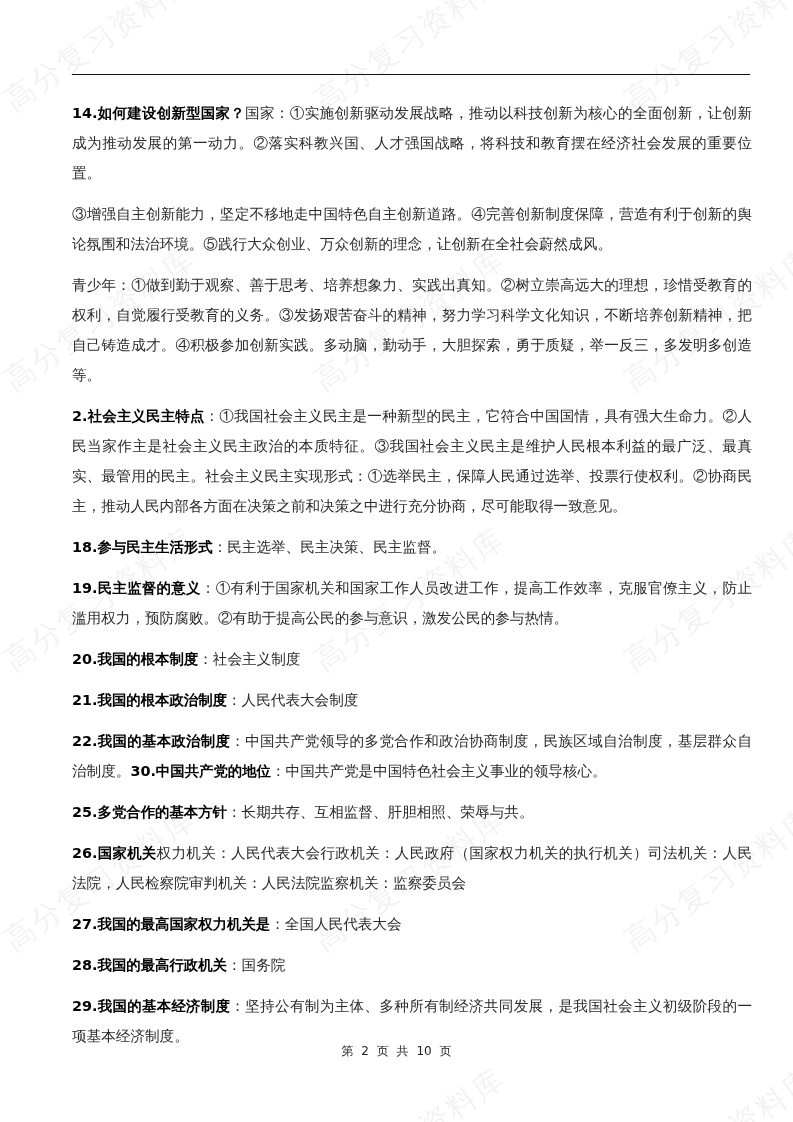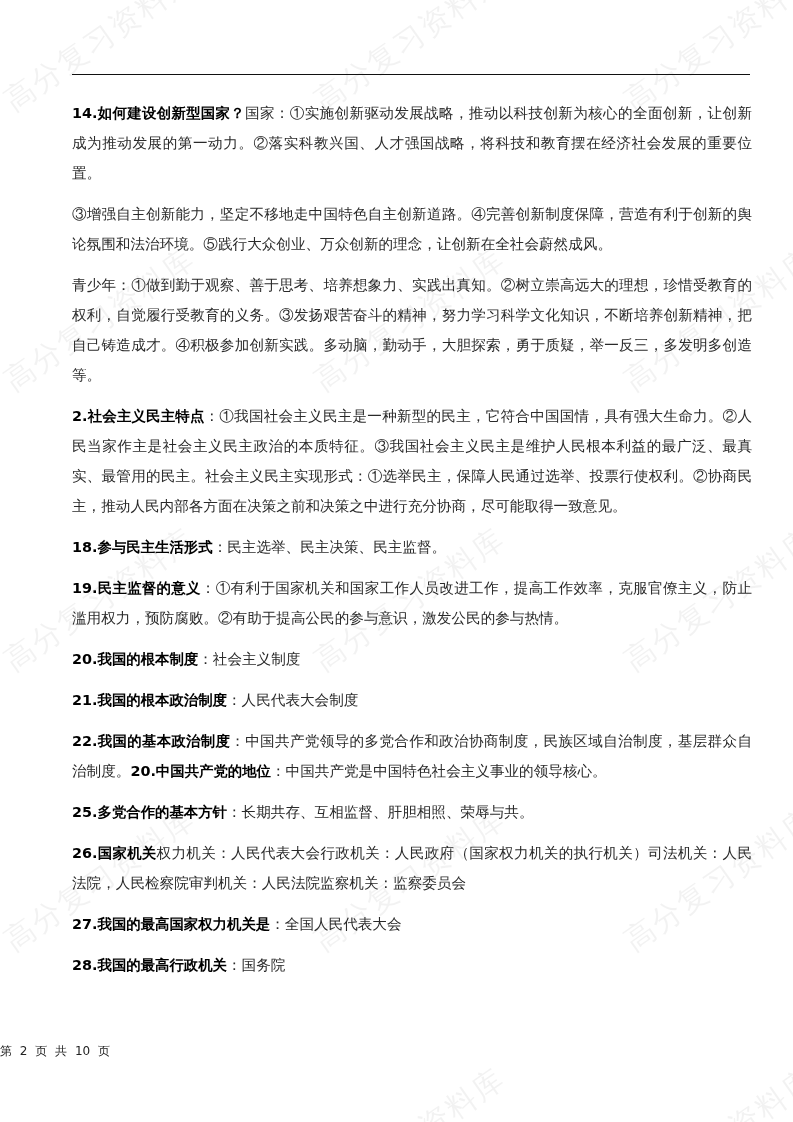--- a/index.html
+++ b/index.html
@@ -7,21 +7,21 @@
            font-family: "DejaVu Serif", "Liberation Serif", serif; color: #1a1a1a; }
     .watermarks { position: absolute; inset: 0; pointer-events: none; z-index: 0; }
     .wm { position: absolute; font-family: "DejaVu Sans", sans-serif; font-size: 30px;
           color: rgba(0,0,0,0.05); transform: rotate(-35deg); transform-origin: left bottom;
           white-space: nowrap; letter-spacing: 2px; }
     .rule { position: absolute; left: 72px; top: 74px; width: 678px; height: 1px; background: #111; z-index: 1; }
     .content { position: absolute; left: 72px; top: 92px; width: 680px; z-index: 1; }
     .para { font-size: 14.6px; line-height: 30px; margin: 6px 0 11px 0; text-align: justify;
             color: #2a2a2a; }
     .para b { font-family: "DejaVu Sans", "Liberation Sans", sans-serif; font-weight: bold; color: #000; font-size: 14.4px; }
-    .footer { position: absolute; top: 1043px; left: 0; width: 793px; 
+    .footer { position: absolute; top: 1043px; left: 0; width: 793px; text-align: center;
               font-family: "DejaVu Sans", "Liberation Sans", sans-serif; font-size: 12px; color: #222;
               word-spacing: 4px; z-index: 1; }
   </style>
 </head>
 <body>
 
 <div class="watermarks">
   <div class="wm" style="left:20px; top:80px;">高分复习资料库</div>
   <div class="wm" style="left:330px; top:80px;">高分复习资料库</div>
   <div class="wm" style="left:640px; top:80px;">高分复习资料库</div>
@@ -42,20 +42,21 @@
 
 <div class="content">
   <p class="para"><b>14.如何建设创新型国家？</b><span>国家：①实施创新驱动发展战略，推动以科技创新为核心的全面创新，让创新成为推动发展的第一动力。②落实科教兴国、人才强国战略，将科技和教育摆在经济社会发展的重要位置。</span></p>
   <p class="para"><span>③增强自主创新能力，坚定不移地走中国特色自主创新道路。④完善创新制度保障，营造有利于创新的舆论氛围和法治环境。⑤践行大众创业、万众创新的理念，让创新在全社会蔚然成风。</span></p>
   <p class="para"><span>青少年：①做到勤于观察、善于思考、培养想象力、实践出真知。②树立崇高远大的理想，珍惜受教育的权利，自觉履行受教育的义务。③发扬艰苦奋斗的精神，努力学习科学文化知识，不断培养创新精神，把自己铸造成才。④积极参加创新实践。多动脑，勤动手，大胆探索，勇于质疑，举一反三，多发明多创造等。</span></p>
   <p class="para"><b>2.社会主义民主特点</b><span>：①我国社会主义民主是一种新型的民主，它符合中国国情，具有强大生命力。②人民当家作主是社会主义民主政治的本质特征。③我国社会主义民主是维护人民根本利益的最广泛、最真实、最管用的民主。社会主义民主实现形式：①选举民主，保障人民通过选举、投票行使权利。②协商民主，推动人民内部各方面在决策之前和决策之中进行充分协商，尽可能取得一致意见。</span></p>
   <p class="para"><b>18.参与民主生活形式</b><span>：民主选举、民主决策、民主监督。</span></p>
   <p class="para"><b>19.民主监督的意义</b><span>：①有利于国家机关和国家工作人员改进工作，提高工作效率，克服官僚主义，防止滥用权力，预防腐败。②有助于提高公民的参与意识，激发公民的参与热情。</span></p>
   <p class="para"><b>20.我国的根本制度</b><span>：社会主义制度</span></p>
   <p class="para"><b>21.我国的根本政治制度</b><span>：人民代表大会制度</span></p>
-  <p class="para"><b>22.我国的基本政治制度</b><span>：中国共产党领导的多党合作和政治协商制度，民族区域自治制度，基层群众自治制度。</span><b>20.中国共产党的地位</b><span>：中国共产党是中国特色社会主义事业的领导核心。</span></p>
+  <p class="para"><b>22.我国的基本政治制度</b><span>：中国共产党领导的多党合作和政治协商制度，民族区域自治制度，基层群众自治制度。</span><b>30.中国共产党的地位</b><span>：中国共产党是中国特色社会主义事业的领导核心。</span></p>
   <p class="para"><b>25.多党合作的基本方针</b><span>：长期共存、互相监督、肝胆相照、荣辱与共。</span></p>
   <p class="para"><b>26.国家机关</b><span>权力机关：人民代表大会行政机关：人民政府（国家权力机关的执行机关）司法机关：人民法院，人民检察院审判机关：人民法院监察机关：监察委员会</span></p>
   <p class="para"><b>27.我国的最高国家权力机关是</b><span>：全国人民代表大会</span></p>
   <p class="para"><b>28.我国的最高行政机关</b><span>：国务院</span></p>
+  <p class="para"><b>29.我国的基本经济制度</b><span>：坚持公有制为主体、多种所有制经济共同发展，是我国社会主义初级阶段的一项基本经济制度。</span></p>
 </div>
 
 <div class="footer">第 2 页 共 10 页</div>
 
 </body></html>

